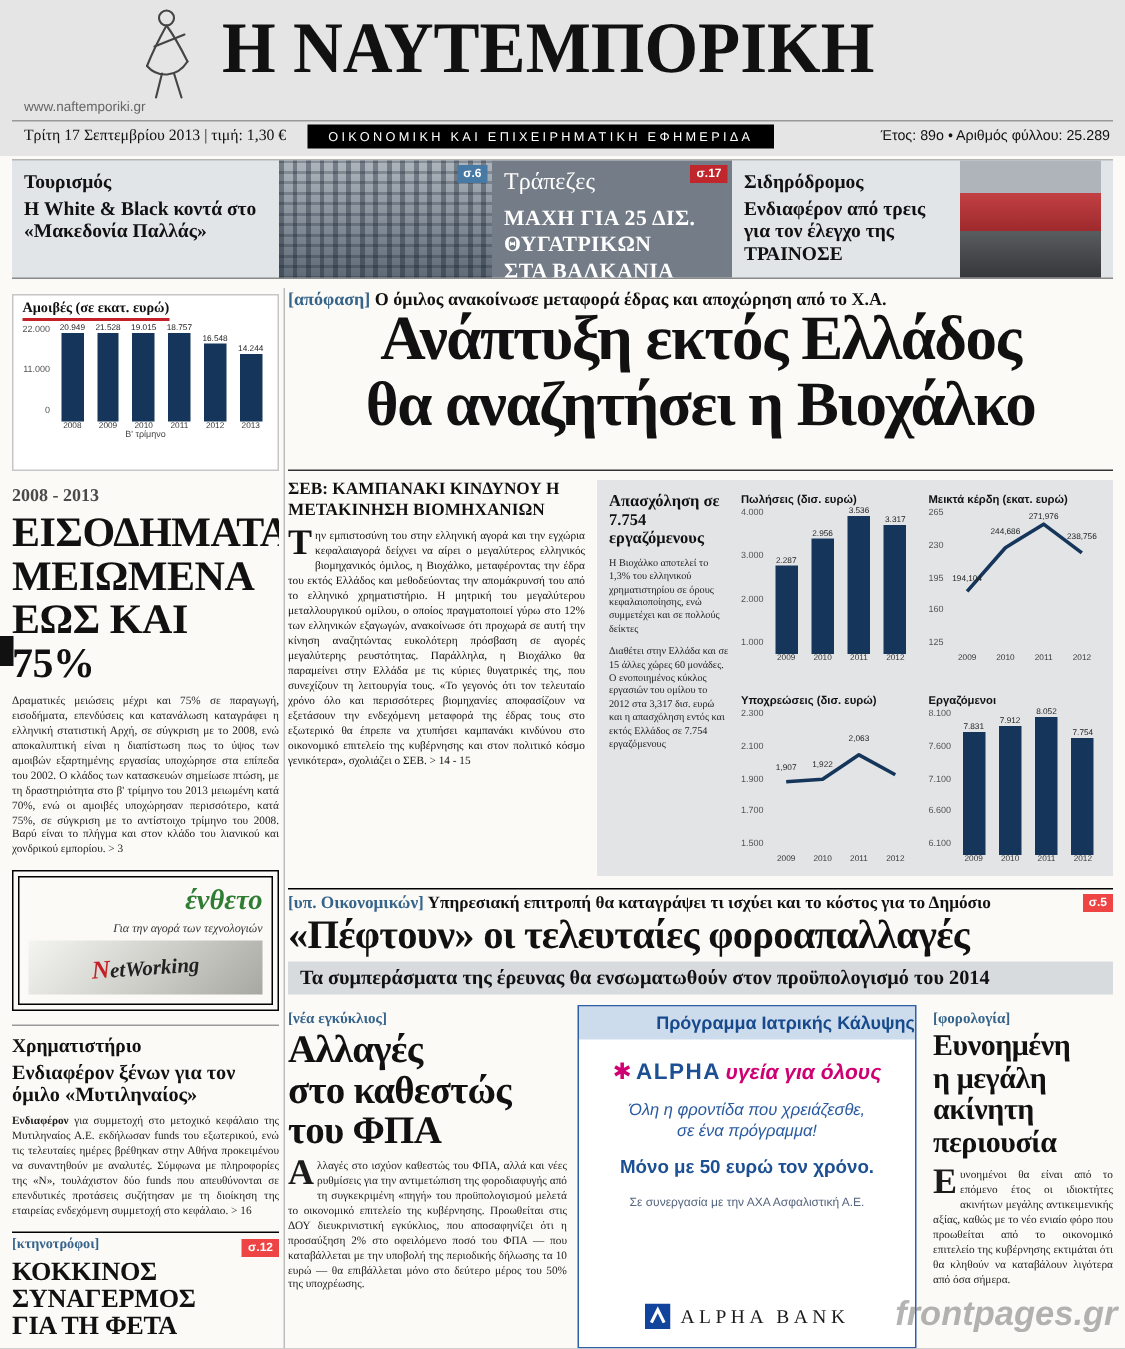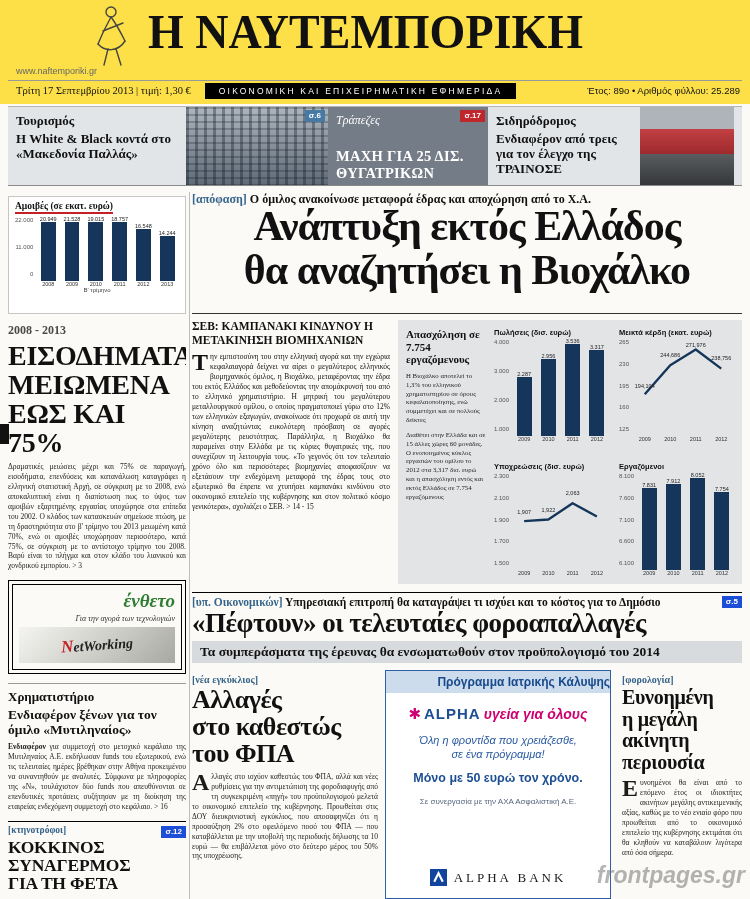--- a/index.html
+++ b/index.html
@@ -1,48 +1,48 @@
 <!DOCTYPE html>
 <html><head>
 <meta charset="utf-8">
 <style>
   * { box-sizing: border-box; }
   body { margin:0; background:#888; font-family:"Liberation Serif", serif; }
   .page { position:relative; width:750px; height:899px; margin:0 auto; background:#fbfaf6; overflow:hidden; color:#111; }
 
   
-  .masthead { position:absolute; top:0; left:0; width:750px; height:104px; background:#fde047; }
+  .masthead { position:absolute; top:0; left:0; width:750px; height:104px; background:#e5e5e5; }
   .hermes { position:absolute; left:80px; top:4px; width:62px; height:64px; }
   .paper-title { position:absolute; left:148px; top:4px; width:500px; font-size:46px; font-weight:bold; letter-spacing:0px; margin:0; white-space:nowrap; transform:scaleY(1.05); transform-origin:top left; }
   .site-url { position:absolute; left:16px; top:66px; font-family:"Liberation Sans",sans-serif; font-size:9px; color:#666; }
   .date-row { position:absolute; left:8px; top:80px; width:734px; height:20px; border-top:1px solid #999; display:flex; align-items:center; }
   .dateline { font-size:10.5px; padding-left:8px; white-space:nowrap; }
   .tagline-bar { margin-left:14px; background:#000; color:#fff; font-family:"Liberation Sans",sans-serif; font-size:8.5px; letter-spacing:2.2px; padding:3px 14px; white-space:nowrap; }
   .issue-line { margin-left:auto; font-family:"Liberation Sans",sans-serif; font-size:9.5px; padding-right:2px; white-space:nowrap; }
 
   
   .teasers { position:absolute; top:106px; left:8px; width:734px; height:80px; background:#e2e5e8; border-top:1px solid #b5b5b5; border-bottom:1px solid #8a8a8a; display:flex; }
   .tcell { position:relative; padding:6px 8px; overflow:hidden; }
   .t1 { width:178px; }
   .tphoto1 { width:142px; background:
       repeating-linear-gradient(90deg, rgba(15,25,40,.35) 0 3px, rgba(255,255,255,0) 3px 9px),
       repeating-linear-gradient(180deg, rgba(15,25,40,.25) 0 2px, rgba(255,255,255,0) 2px 7px),
       linear-gradient(180deg,#aeb6bd,#5f6a76); position:relative; }
   .t2 { width:160px; background:#747c87; color:#fff; }
   .t3 { width:152px; }
   .tphoto2 { width:94px; background:linear-gradient(180deg,#aeb4b9 0%,#aeb4b9 28%,#c24043 28%,#9e2a2e 60%,#5a5d60 60%,#35373a 100%); position:relative; }
   .tsection { font-size:13px; font-weight:bold; margin-bottom:3px; }
-  .t2 .tsection { font-size:12px; font-weight:normal; font-style:italic; margin-bottom:20px; }
+  .t2 .tsection { font-size:16px; font-weight:normal; margin-bottom:7px; }
   .ttitle { font-size:13px; font-weight:bold; line-height:1.15; }
   .t2 .ttitle { font-size:14.5px; line-height:1.2; letter-spacing:.3px; }
   .pre { white-space:pre-line; }
   .ptag { display:inline-block; color:#fff; font-family:"Liberation Sans",sans-serif; font-size:8px; font-weight:bold; padding:2px 4px; line-height:1; }
   .ptag.blue { background:#4779a5; }
   .ptag.red  { background:#c0272d; }
-  .ptag.dark { background:#1d4ed8; }
+  .ptag.dark { background:#ef4444; }
   .tag-tr { position:absolute; top:3px; right:3px; }
 
   
   .vline { position:absolute; left:189px; top:192px; bottom:0; width:1px; background:#bdbdbd; }
   .edge-tab { position:absolute; left:0; top:424px; width:9px; height:20px; background:#111; }
 
   
   .sidebar { position:absolute; left:8px; top:196px; width:178px; height:703px; overflow:hidden; }
   .small-body { font-size:7.5px; line-height:1.32; text-align:justify; color:#1c1c1c; margin:5px 0 0; }
   .period { margin-top:9px; font-size:12px; font-weight:bold; color:#4a4a4a; }

